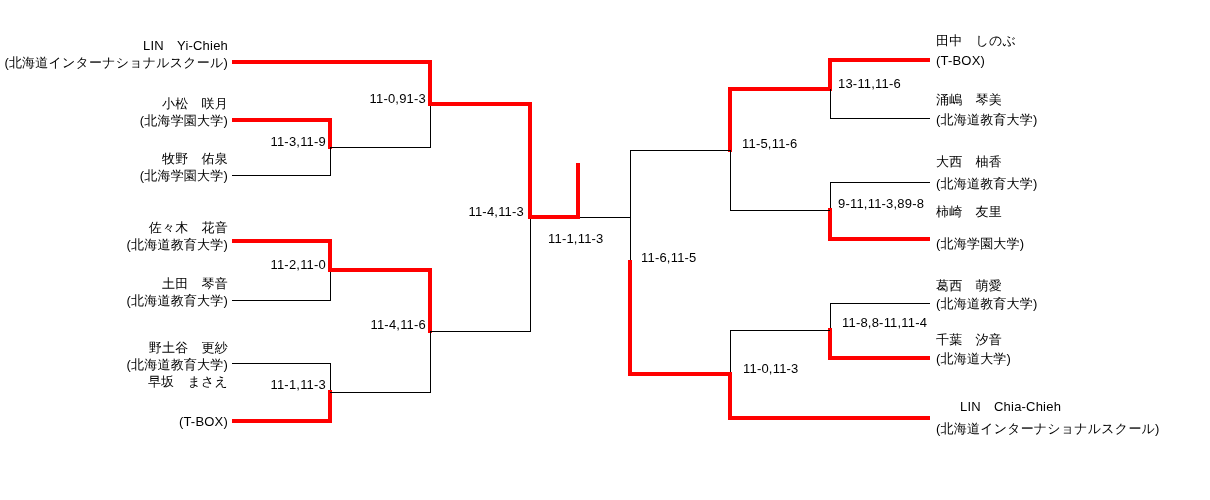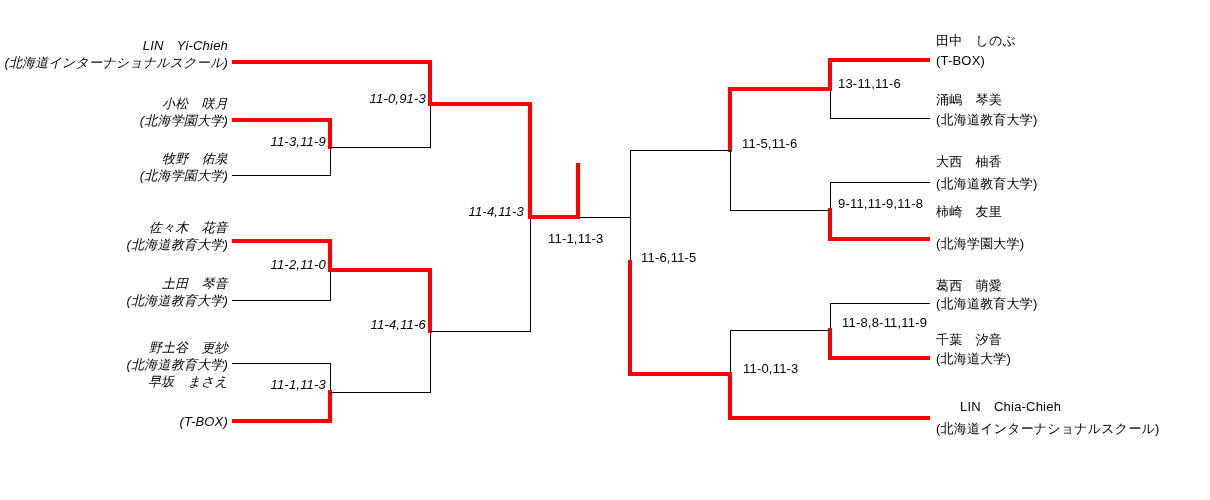--- a/index.html
+++ b/index.html
@@ -11,21 +11,21 @@
     font-family:"Liberation Sans","DejaVu Sans",sans-serif;
   }
   .t{
     position:absolute;
     white-space:nowrap;
     font-size:13px;
     line-height:15px;
     color:#000;
     letter-spacing:0.2px;
   }
-  .ra{text-align:right;font-style:italic;}
+  .ra{text-align:right;}
   .ln{position:absolute;}
 </style>
 </head>
 <body>
 
 <div id="canvas">
 
   <div class="t ra" style="right:982px;top:38px">LIN　Yi-Chieh</div>
   <div class="t ra" style="right:982px;top:55px">(北海道インターナショナルスクール)</div>
 
@@ -69,23 +69,23 @@
   <div class="t" style="left:936px;top:421px">(北海道インターナショナルスクール)</div>
 
   <div class="t ra" style="right:784px;top:91px">11-0,91-3</div>
   <div class="t ra" style="right:884px;top:134px">11-3,11-9</div>
   <div class="t ra" style="right:884px;top:257px">11-2,11-0</div>
   <div class="t ra" style="right:884px;top:377px">11-1,11-3</div>
   <div class="t ra" style="right:784px;top:317px">11-4,11-6</div>
   <div class="t ra" style="right:686px;top:204px">11-4,11-3</div>
   <div class="t" style="left:548px;top:231px">11-1,11-3</div>
   <div class="t" style="left:838px;top:76px">13-11,11-6</div>
-  <div class="t" style="left:838px;top:196px">9-11,11-9,11-8</div>
+  <div class="t" style="left:838px;top:196px">9-11,11-3,89-8</div>
   <div class="t" style="left:742px;top:136px">11-5,11-6</div>
-  <div class="t" style="left:842px;top:315px">11-8,8-11,11-9</div>
+  <div class="t" style="left:842px;top:315px">11-8,8-11,11-4</div>
   <div class="t" style="left:743px;top:361px">11-0,11-3</div>
   <div class="t" style="left:641px;top:250px">11-6,11-5</div>
 
   <div id="lines">
       <div class="ln" style="background: rgb(255, 0, 0); left: 232px; top: 60px; width: 198px; height: 4px;"></div>
       <div class="ln" style="background: rgb(255, 0, 0); left: 232px; top: 118px; width: 98px; height: 4px;"></div>
       <div class="ln" style="background: rgb(0, 0, 0); left: 232px; top: 175px; width: 98px; height: 1px;"></div>
       <div class="ln" style="background: rgb(255, 0, 0); left: 232px; top: 239px; width: 98px; height: 4px;"></div>
       <div class="ln" style="background: rgb(0, 0, 0); left: 232px; top: 300px; width: 98px; height: 1px;"></div>
       <div class="ln" style="background: rgb(0, 0, 0); left: 232px; top: 363px; width: 98px; height: 1px;"></div>

